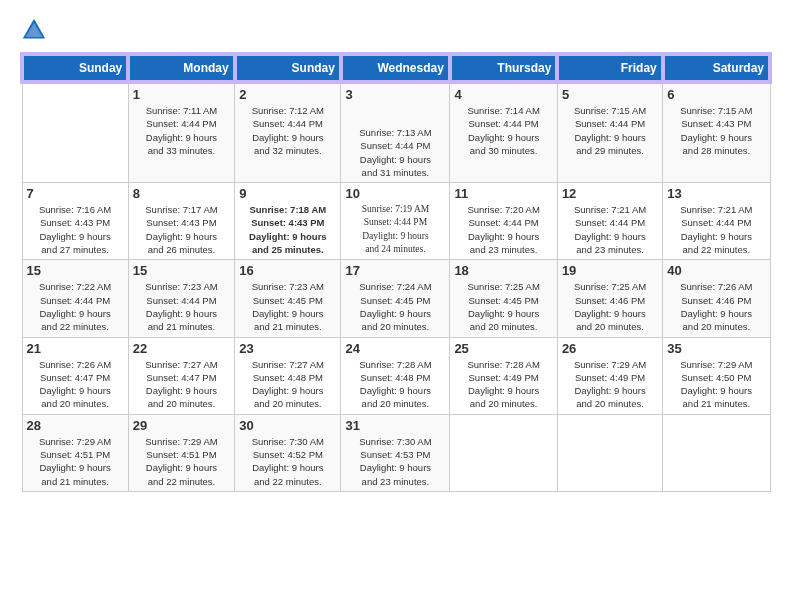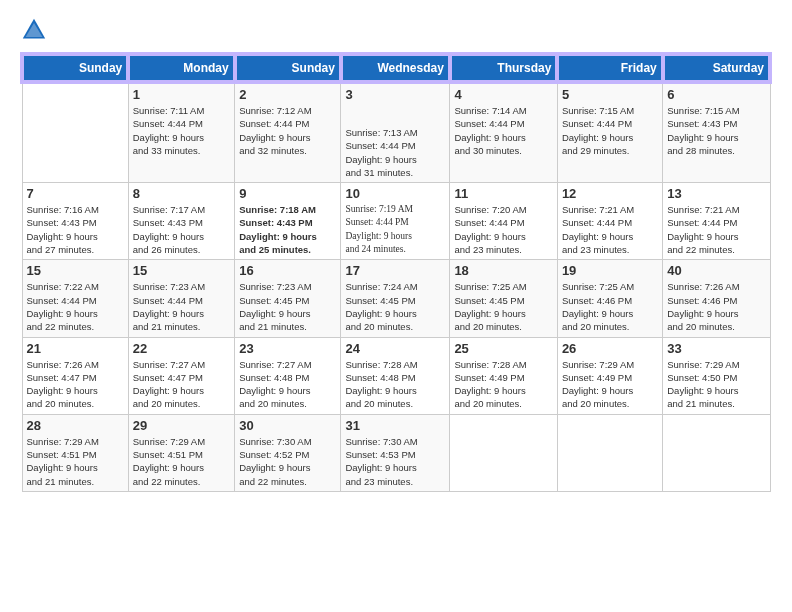--- a/index.html
+++ b/index.html
@@ -80,20 +80,21 @@
     }
     .day-number {
       font-size: 13px;
       font-weight: bold;
       margin-bottom: 2px;
     }
     .day-info {
       font-size: 9.5px;
       line-height: 1.4;
       color: #333;
+      text-align: center;
     }
     tbody tr:nth-child(odd) td {
       background: #f9f9f9;
     }
     tbody tr:nth-child(even) td {
       background: #fff;
     }
     .empty { background: #fff !important; }
   </style>
 </head>
@@ -315,21 +316,21 @@
 and 20 minutes.</div>
           </td>
           <td>
             <div class="day-number">26</div>
             <div class="day-info" style="white-space: pre-line;">Sunrise: 7:29 AM
 Sunset: 4:49 PM
 Daylight: 9 hours
 and 20 minutes.</div>
           </td>
           <td>
-            <div class="day-number">33</div>
+            <div class="day-number">35</div>
             <div class="day-info" style="white-space: pre-line;">Sunrise: 7:29 AM
 Sunset: 4:50 PM
 Daylight: 9 hours
 and 21 minutes.</div>
           </td>
         </tr>
         <tr>
           <td>
             <div class="day-number">28</div>
             <div class="day-info" style="white-space: pre-line;">Sunrise: 7:29 AM

